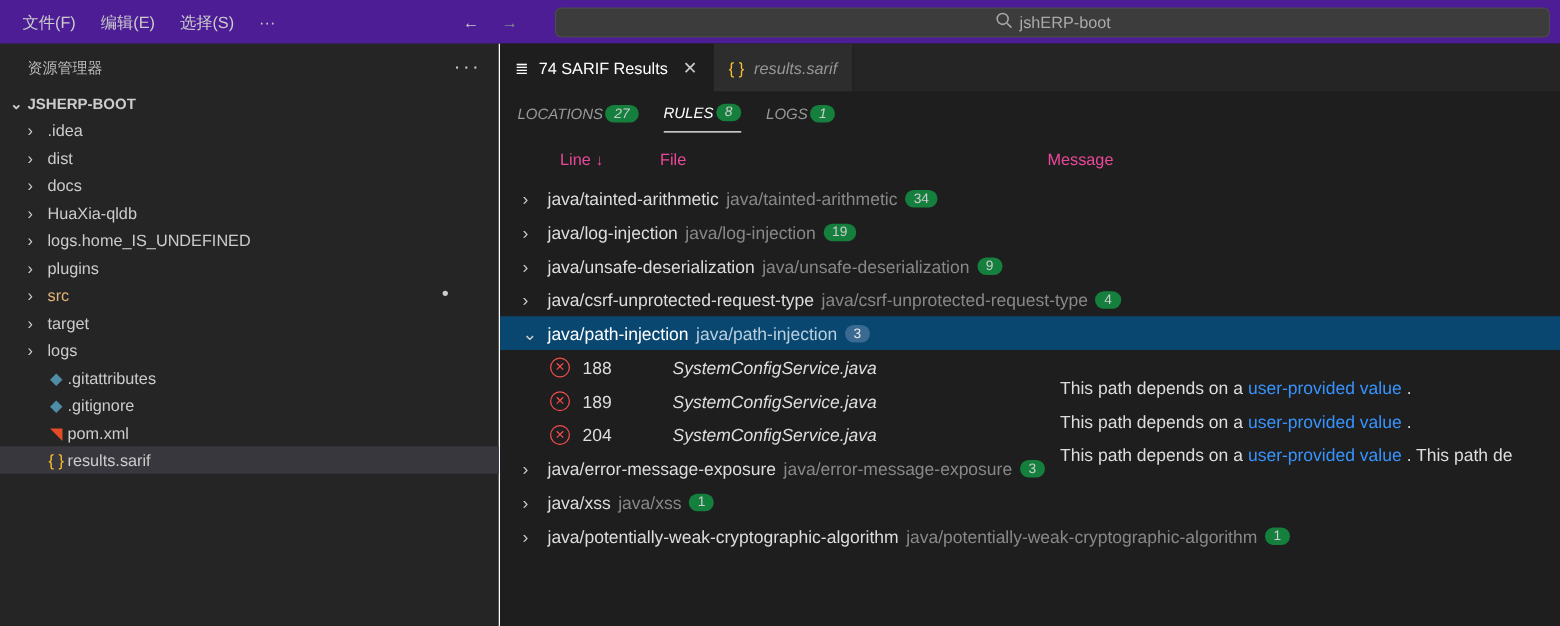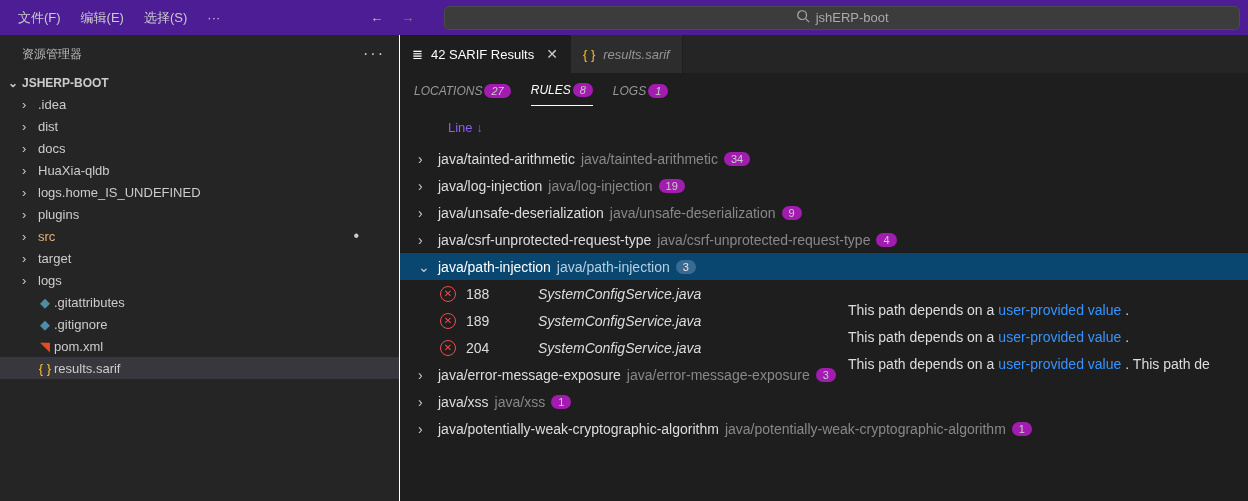--- a/index.html
+++ b/index.html
@@ -113,32 +113,32 @@
 .sub-tab {
   display: flex;
   align-items: center;
   gap: 2px;
   color: #999;
   padding-bottom: 8px;
   font-style: italic;
 }
 .sub-tab.active { color: #fff; border-bottom: 1px solid #fff; }
 .badge {
-  background: #a21caf;
+  background: #15803d;
   color: #ccc;
   border-radius: 10px;
   padding: 1px 7px;
   font-size: 11px;
   min-width: 18px;
   text-align: center;
 }
 .headers {
   display: flex;
   padding: 14px 0 10px 48px;
-  color: #8b5cf6;
+  color: #ec4899;
   font-size: 13px;
 }
 .col-line { width: 80px; display: flex; align-items: center; gap: 4px; }
 .col-file { width: 310px; }
 .col-msg { flex: 1; }
 .results { overflow: hidden; }
 .rule-row {
   display: flex;
   align-items: center;
   height: 27px;
@@ -258,21 +258,21 @@
           <span class="icon file-icon-json">{ }</span>
           <span>results.sarif</span>
         </div>
     </div>
   </div>
 
   <div class="content">
     <div class="tabs">
       <div class="tab active">
         <span class="tab-icon">≣</span>
-        <span>42 SARIF Results</span>
+        <span>74 SARIF Results</span>
         <span class="close">✕</span>
       </div>
       <div class="tab">
         <span class="tab-icon file-icon-json">{ }</span>
         <span style="font-style: italic;">results.sarif</span>
       </div>
     </div>
 
     <div class="sub-tabs">
       <div class="sub-tab">
@@ -287,20 +287,22 @@
         <span>LOGS</span>
         <span class="badge">1</span>
       </div>
     </div>
 
     <div class="headers">
       <div class="col-line">
           <span>Line</span>
           <span class="sort-arrow">↓</span>
         </div>
+      <div class="col-file">File</div>
+      <div class="col-msg">Message</div>
     </div>
 
     <div class="results" id="results">
         <div class="rule-row">
           <span class="chev">›</span>
           <span class="rname">java/tainted-arithmetic</span>
           <span class="rpath">java/tainted-arithmetic</span>
           <span class="badge">34</span>
         </div>
         <div class="rule-row">

